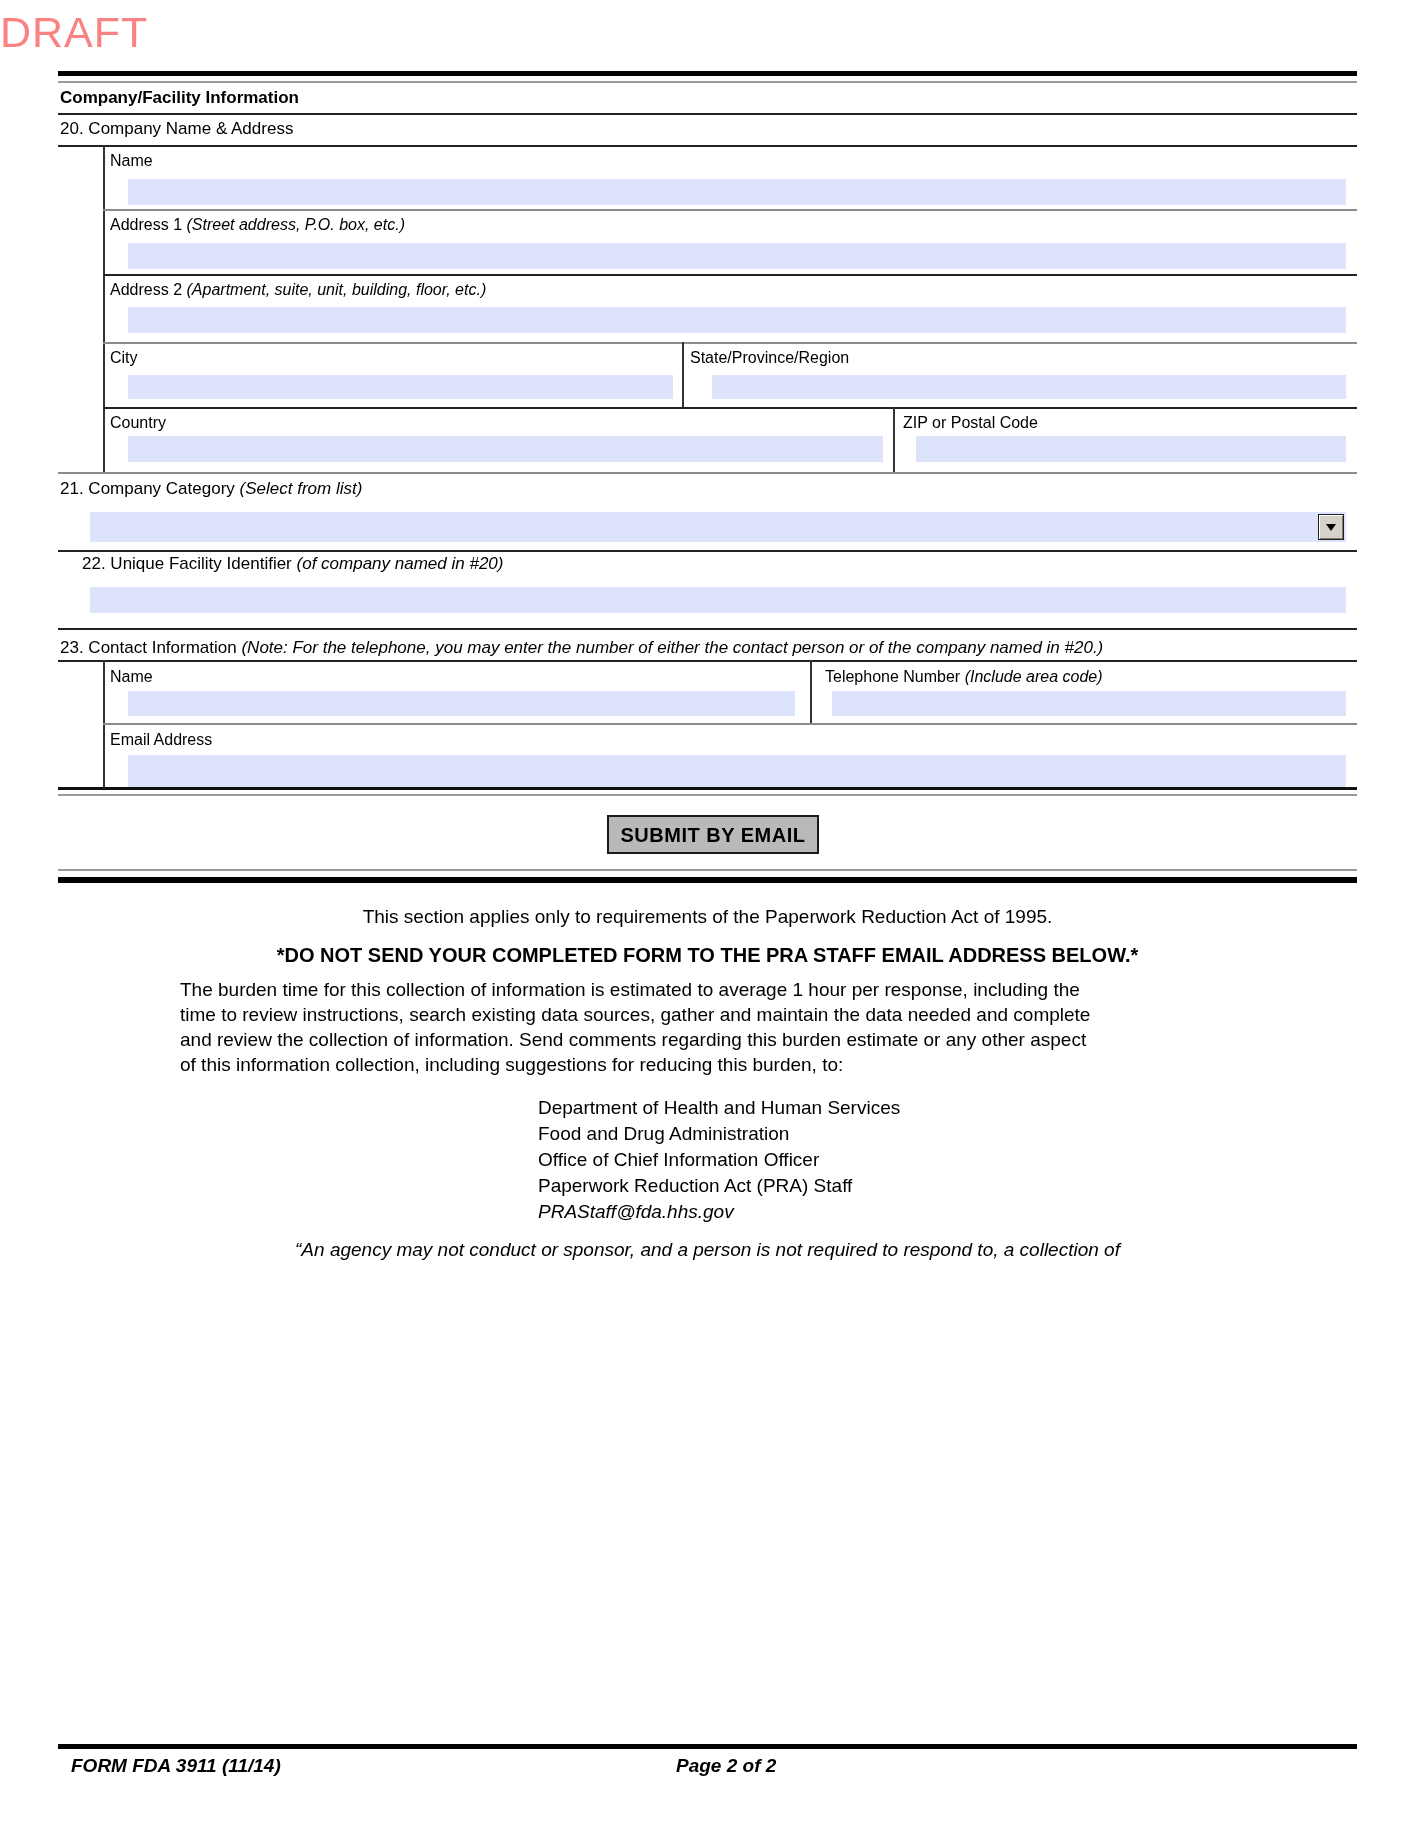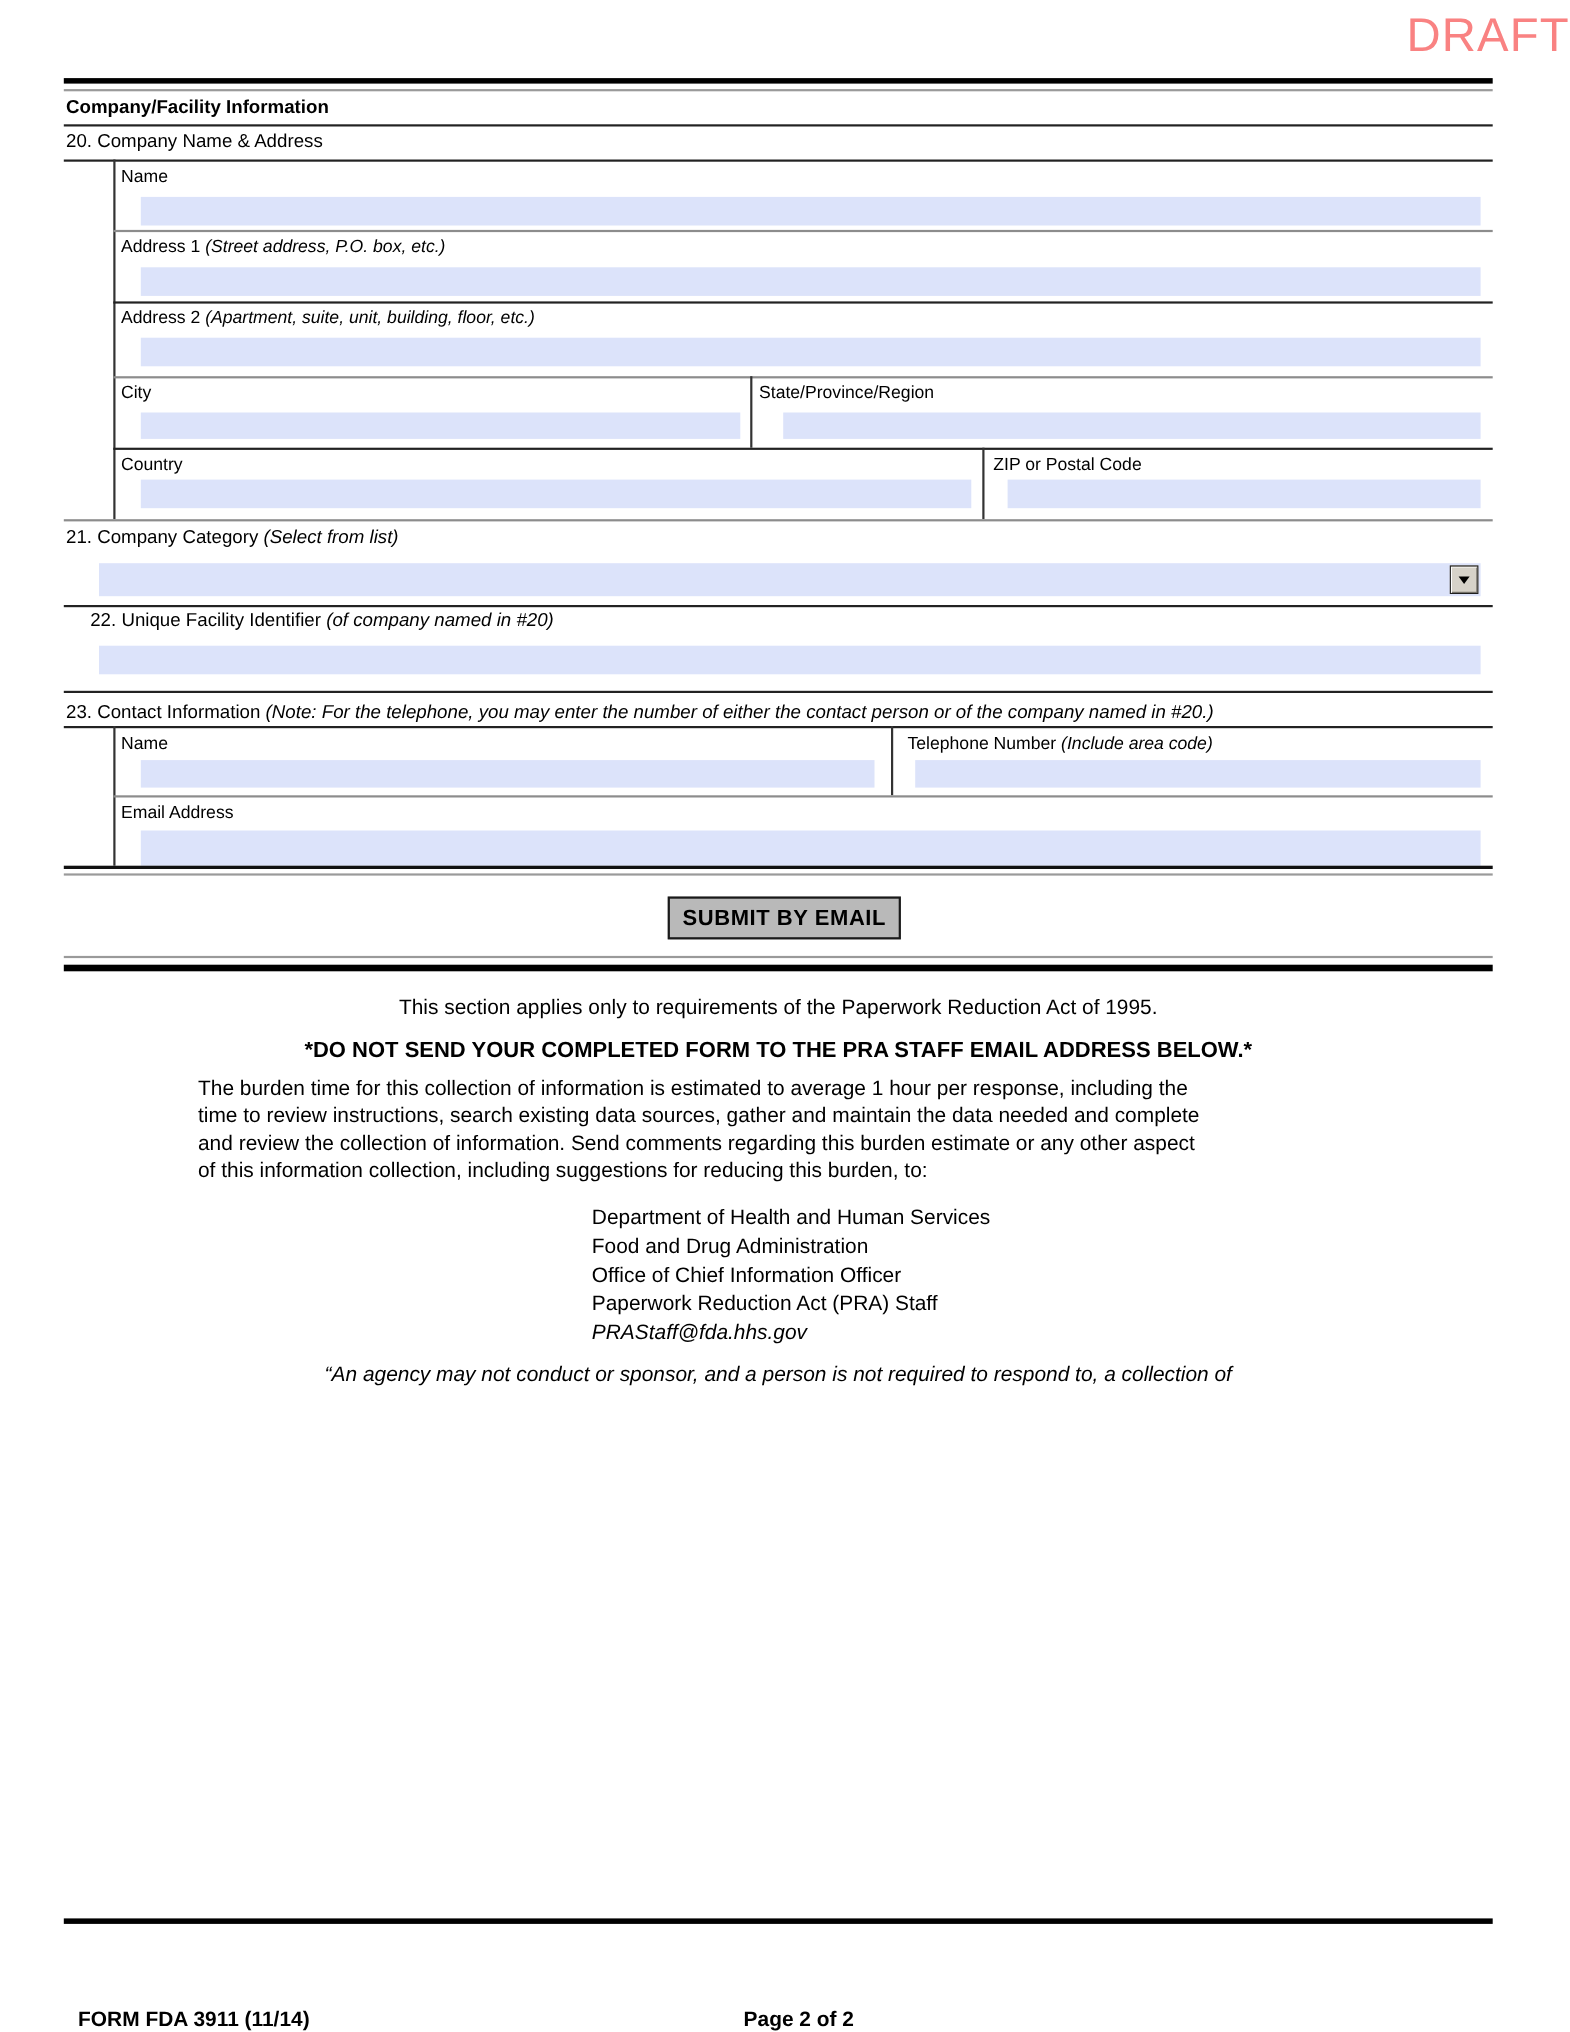--- a/index.html
+++ b/index.html
@@ -6,37 +6,37 @@
   .page{position:relative;width:1427px;height:1847px;background:#fff;
         font-family:"Liberation Sans",sans-serif;color:#000;overflow:hidden;}
   .abs{position:absolute;}
   .ln{position:absolute;}
   .lbl{position:absolute;font-size:16px;line-height:18px;white-space:nowrap;}
   .sect{position:absolute;font-size:17px;line-height:19px;white-space:nowrap;}
   .it{font-style:italic;}
   .bold{font-weight:bold;}
   .field{position:absolute;background:#dce3fa;border:none;outline:none;
          padding:0 5px;font:16px "Liberation Sans",sans-serif;box-sizing:border-box;}
-  .draft{position:absolute;top:8px;left:0;width:100%;text-align:right;
+  .draft{position:absolute;top:8px;left:0;width:100%;text-align:left;
          color:#f98282;font-size:43px;letter-spacing:1px;font-weight:400;}
   .ddbtn{position:absolute;left:1318px;top:514px;width:26px;height:26px;
          background:#d6d2c9;border:1px solid #1f1f1f;box-sizing:border-box;
          box-shadow:inset 1px 1px 0 #ffffff, inset -1px -1px 0 #7e7a72;
          display:flex;align-items:center;justify-content:center;cursor:pointer;}
   .ddarrow{width:0;height:0;border-left:5px solid transparent;
            border-right:5px solid transparent;border-top:7px solid #000;}
   .submit{position:absolute;left:607px;top:815px;width:212px;height:39px;
           background:#b9b9b9;border:2px solid #1a1a1a;color:#000;
           font:bold 20px "Liberation Sans",sans-serif;letter-spacing:.5px;
           text-align:center;line-height:35px;box-sizing:border-box;cursor:pointer;}
   .ptxt{position:absolute;font-size:19px;line-height:25px;}
   .ctr{left:58px;width:1299px;text-align:center;}
   .addr{font-size:19px;line-height:26px;}
   .quote{font-style:italic;font-size:19px;line-height:26px;}
-  .foot{position:absolute;top:1826px;font-size:19px;font-weight:bold;white-space:nowrap;}
+  .foot{position:absolute;top:1755px;font-size:19px;font-weight:bold;white-space:nowrap;font-style:italic;}
 </style>
 </head>
 <body>
 
 <div class="page">
 
   <div class="draft">DRAFT</div>
 
   <div class="ln" style="left:58px;top:71px;width:1299px;height:5px;background:#000;"></div>
   <div class="ln" style="left:58px;top:81px;width:1299px;height:2px;background:#9a9a9a;"></div>

